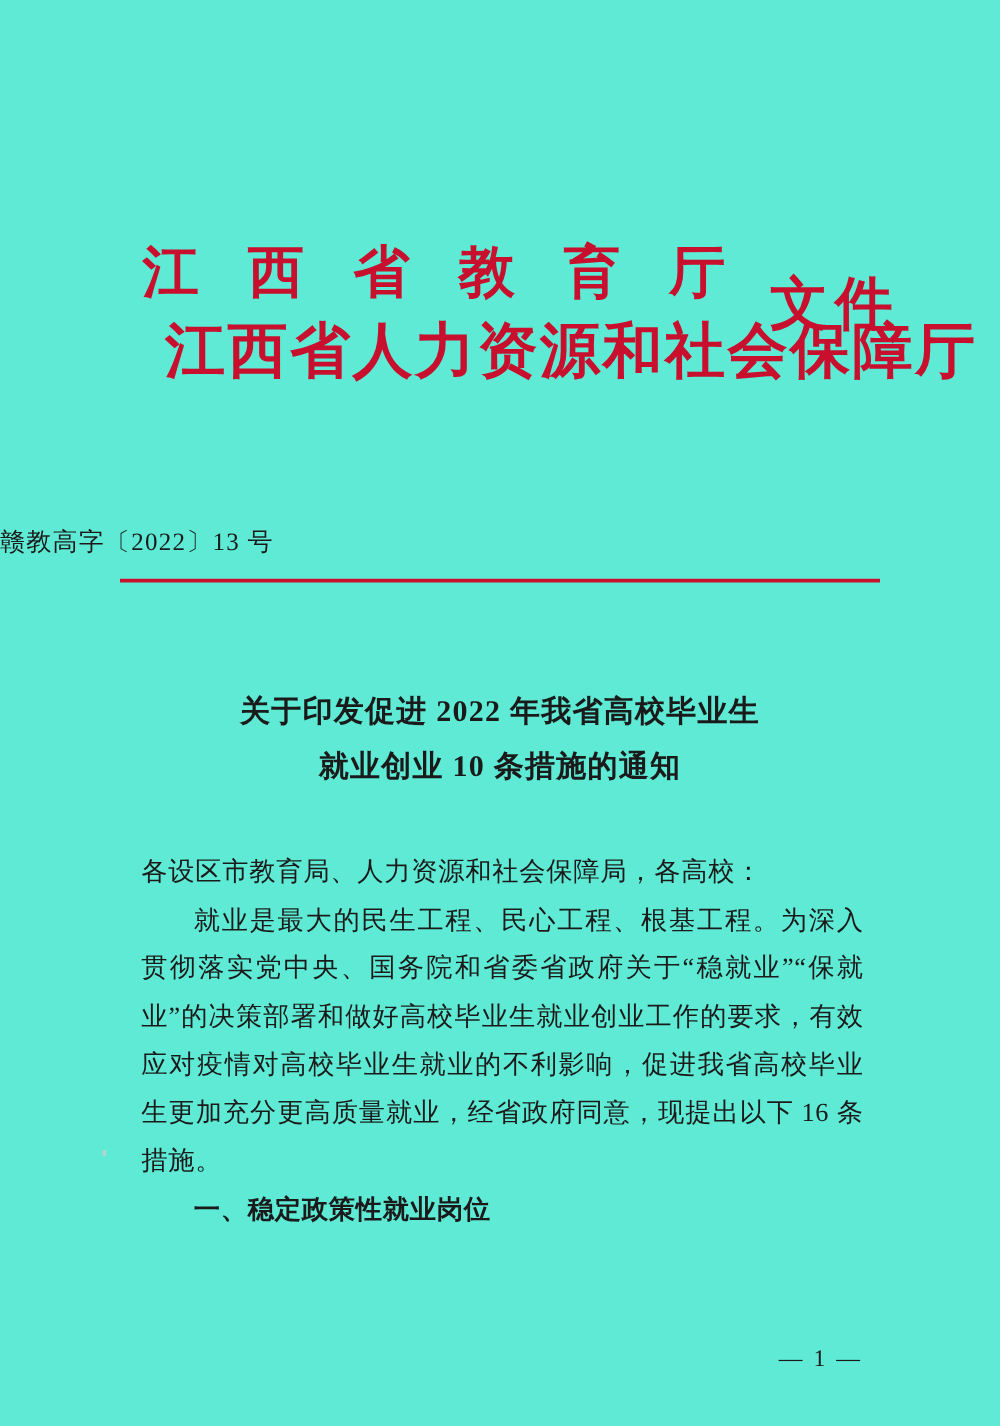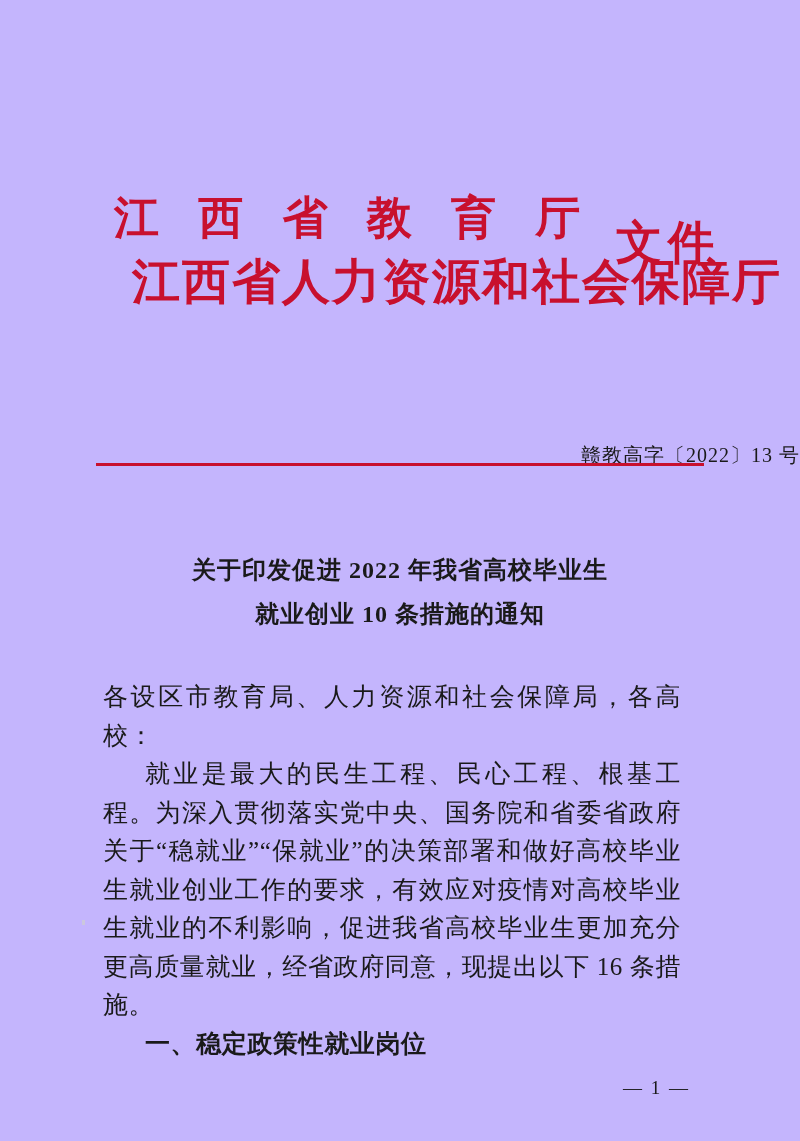--- a/index.html
+++ b/index.html
@@ -13,21 +13,21 @@
     font-family: "Liberation Serif", "DejaVu Serif", serif;
     color: #1a1a1a;
     position: relative;
     overflow: hidden;
   }
   .page {
     position: relative;
     width: 800px;
     height: 1141px;
     box-sizing: border-box;
-    background: #c4b5fd;
+    background: #5eead4;
   }
 
   
   .masthead {
     position: absolute;
     left: 0;
     right: 0;
     top: 185px;
     height: 145px;
   }
@@ -66,24 +66,24 @@
     font-size: 46px;
     letter-spacing: 6px;
     line-height: 56px;
     width: 120px;
     margin-left: 24px;
   }
 
   
   .doc-number {
     position: absolute;
-    top: 442px;
+    top: 420px;
     left: 0;
     right: 0;
-    text-align: right;
+    text-align: left;
     font-size: 20px;
     letter-spacing: 1px;
     color: #1a1a1a;
     font-family: "Liberation Serif", "DejaVu Serif", serif;
   }
 
   
   .red-rule {
     position: absolute;
     top: 463px;
@@ -107,23 +107,23 @@
   }
   .doc-title .t-line {
     display: block;
     white-space: nowrap;
   }
 
   
   .body-text {
     position: absolute;
     top: 678px;
-    left: 103px;
+    left: 113px;
     width: 578px;
-    font-size: 25px;
+    font-size: 21px;
     line-height: 38.5px;
     letter-spacing: 0.6px;
     text-align: justify;
   }
   .body-text p {
     margin: 0;
     text-indent: 0;
     white-space: normal;
   }
   .body-text p.indent {

